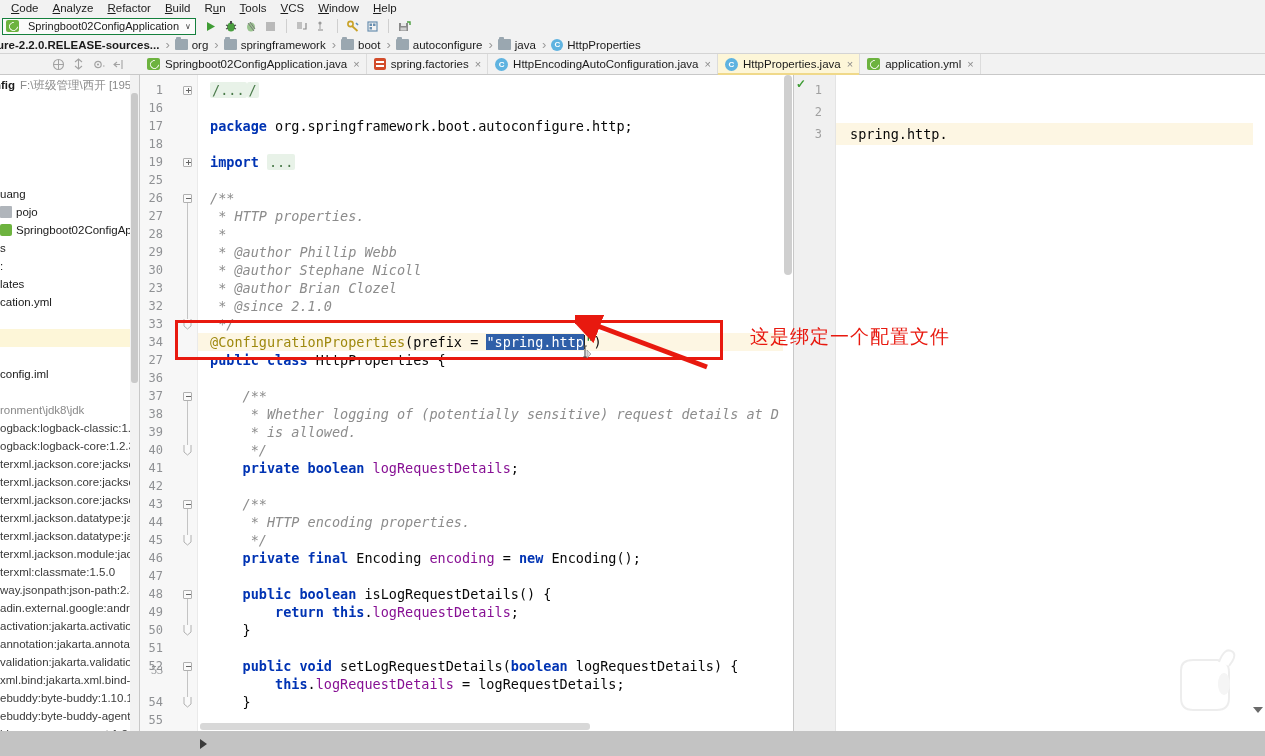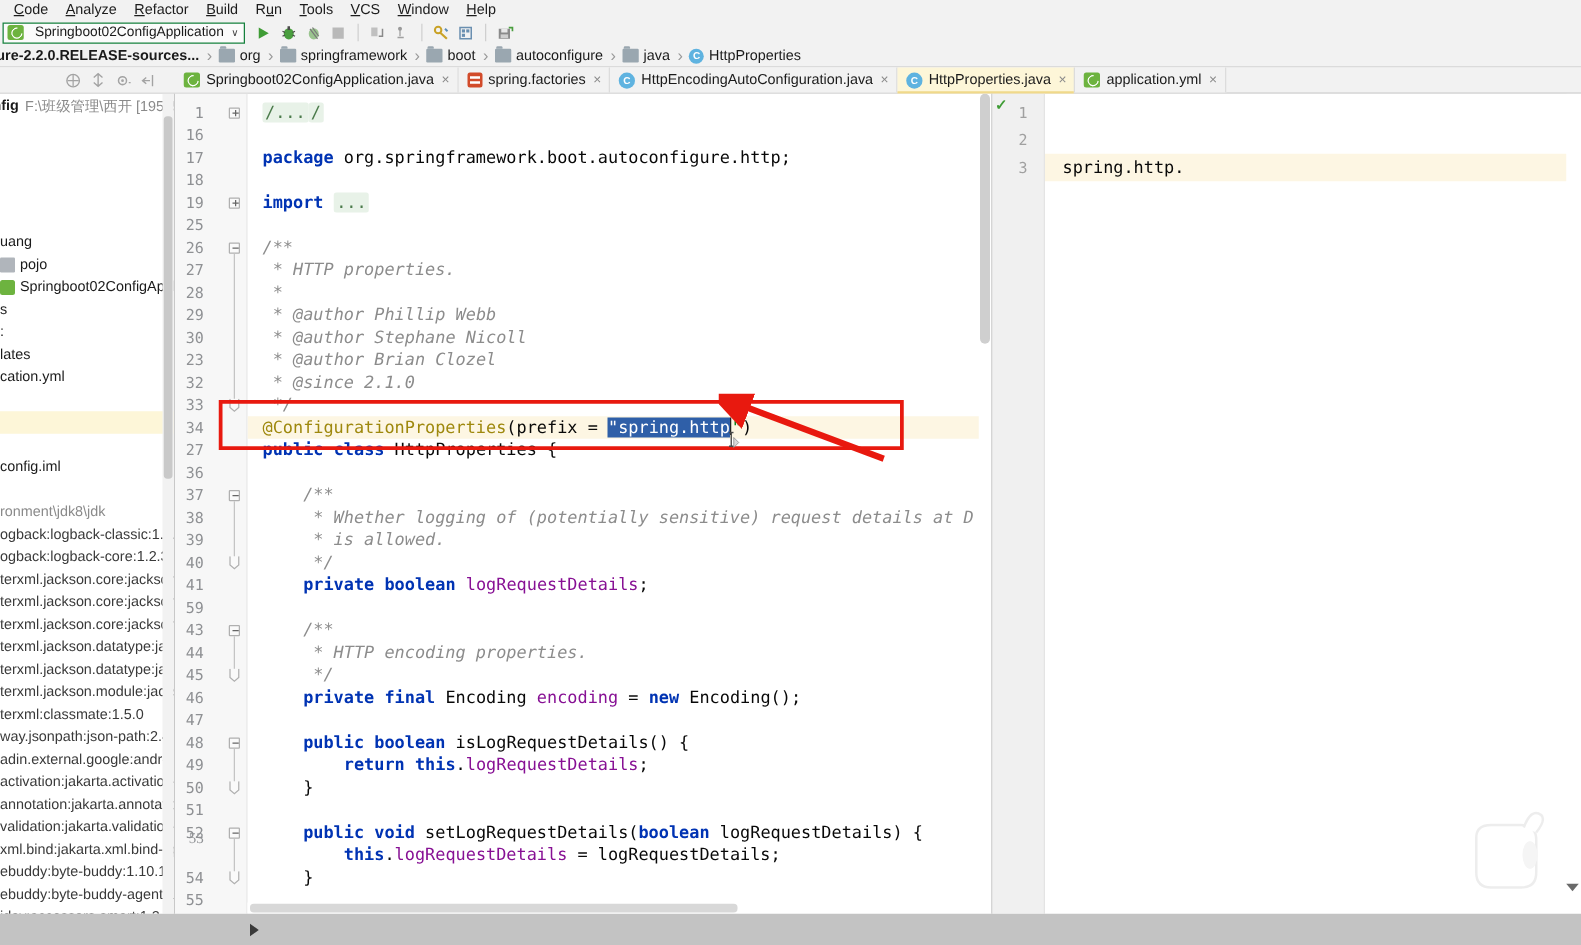--- a/index.html
+++ b/index.html
@@ -625,21 +625,21 @@
         </div>
         <div class="ln" style="top: 330px;">38</div>
         <div class="ln" style="top: 348px;">39</div>
         <div class="ln" style="top: 366px;">40</div>
         <div class="fold-cap" style="top: 366px;">
           <svg width="9" height="11" viewBox="0 0 9 11">
             <path d="M1 0 L1 7 L4.5 10 L8 7 L8 0" fill="#fafafa" stroke="#b0b0b0" stroke-width="1"></path>
           </svg>
         </div>
         <div class="ln" style="top: 384px;">41</div>
-        <div class="ln" style="top: 402px;">59</div>
+        <div class="ln" style="top: 402px;">42</div>
         <div class="ln" style="top: 420px;">43</div>
         <div class="fold-cap" style="top: 420px;">
           <span class="fold-minus"></span>
         </div>
         <div class="ln" style="top: 438px;">44</div>
         <div class="ln" style="top: 456px;">45</div>
         <div class="fold-cap" style="top: 456px;">
           <svg width="9" height="11" viewBox="0 0 9 11">
             <path d="M1 0 L1 7 L4.5 10 L8 7 L8 0" fill="#fafafa" stroke="#b0b0b0" stroke-width="1"></path>
           </svg>
@@ -699,20 +699,21 @@
 
   <div class="anno-box"></div>
   <svg class="anno-arrow" viewBox="0 0 140 60">
     <defs>
       <marker id="ah" markerWidth="7" markerHeight="7" refX="1" refY="3.5" orient="auto">
         <polygon points="0,0 7,3.5 0,7" fill="#e8190f"></polygon>
       </marker>
     </defs>
     <line x1="132" y1="52" x2="20" y2="10" stroke="#e8190f" stroke-width="5" marker-end="url(#ah)"></line>
   </svg>
+  <div class="anno-text">这是绑定一个配置文件</div>
 
   <svg class="cursor-ibeam" viewBox="0 0 10 14">
     <path d="M3 1 L3 12 M1.2 1 L4.8 1 M1.2 12 L4.8 12" stroke="#4a4a4a" stroke-width="1.1" fill="none"></path>
     <path d="M5 5 L9 9 L5 13 Z" fill="#d8d8d8" stroke="#888" stroke-width=".6"></path>
   </svg>
 
   <svg class="watermark" viewBox="0 0 80 92">
     <path d="M12 34 Q12 24 24 24 L48 24 Q60 24 60 36 L60 62 Q60 74 48 74 L24 74 Q12 74 12 62 Z" fill="#ffffff" stroke="#ececec" stroke-width="2"></path>
     <path d="M50 26 Q56 10 64 16 Q68 20 60 30" fill="#ffffff" stroke="#ececec" stroke-width="2"></path>
     <ellipse cx="55" cy="48" rx="6" ry="11" fill="#f4f4f4"></ellipse>

